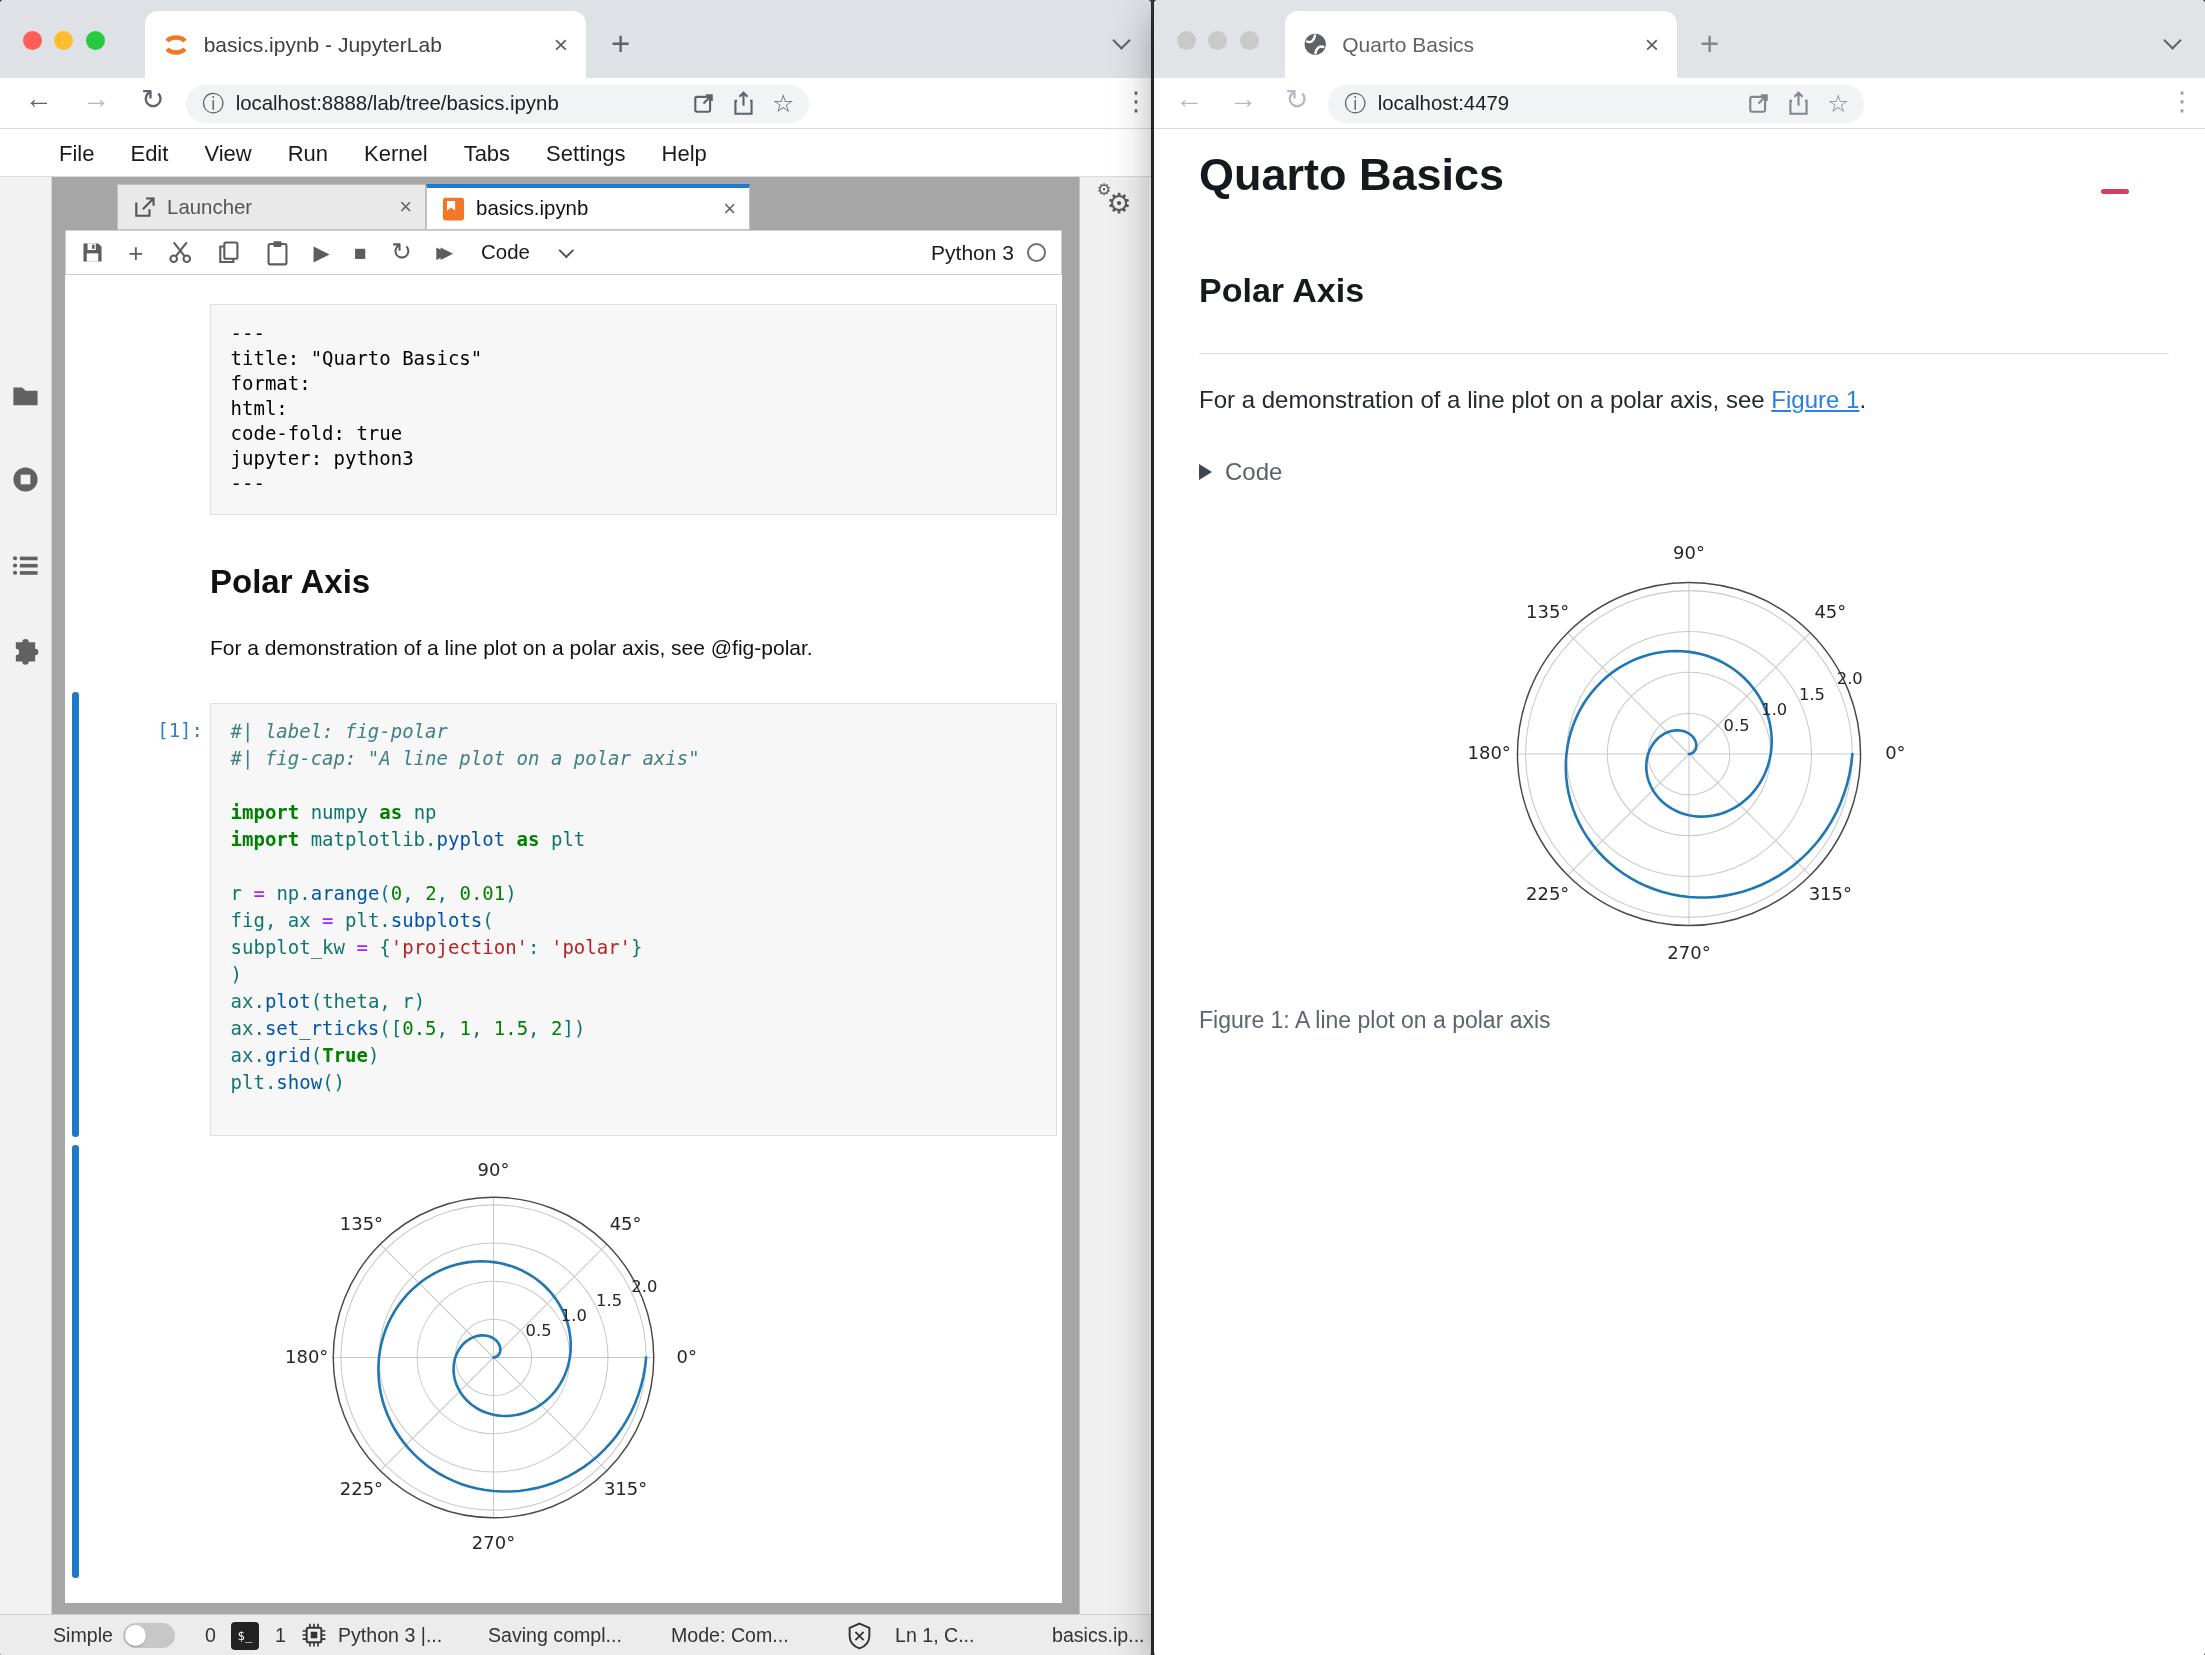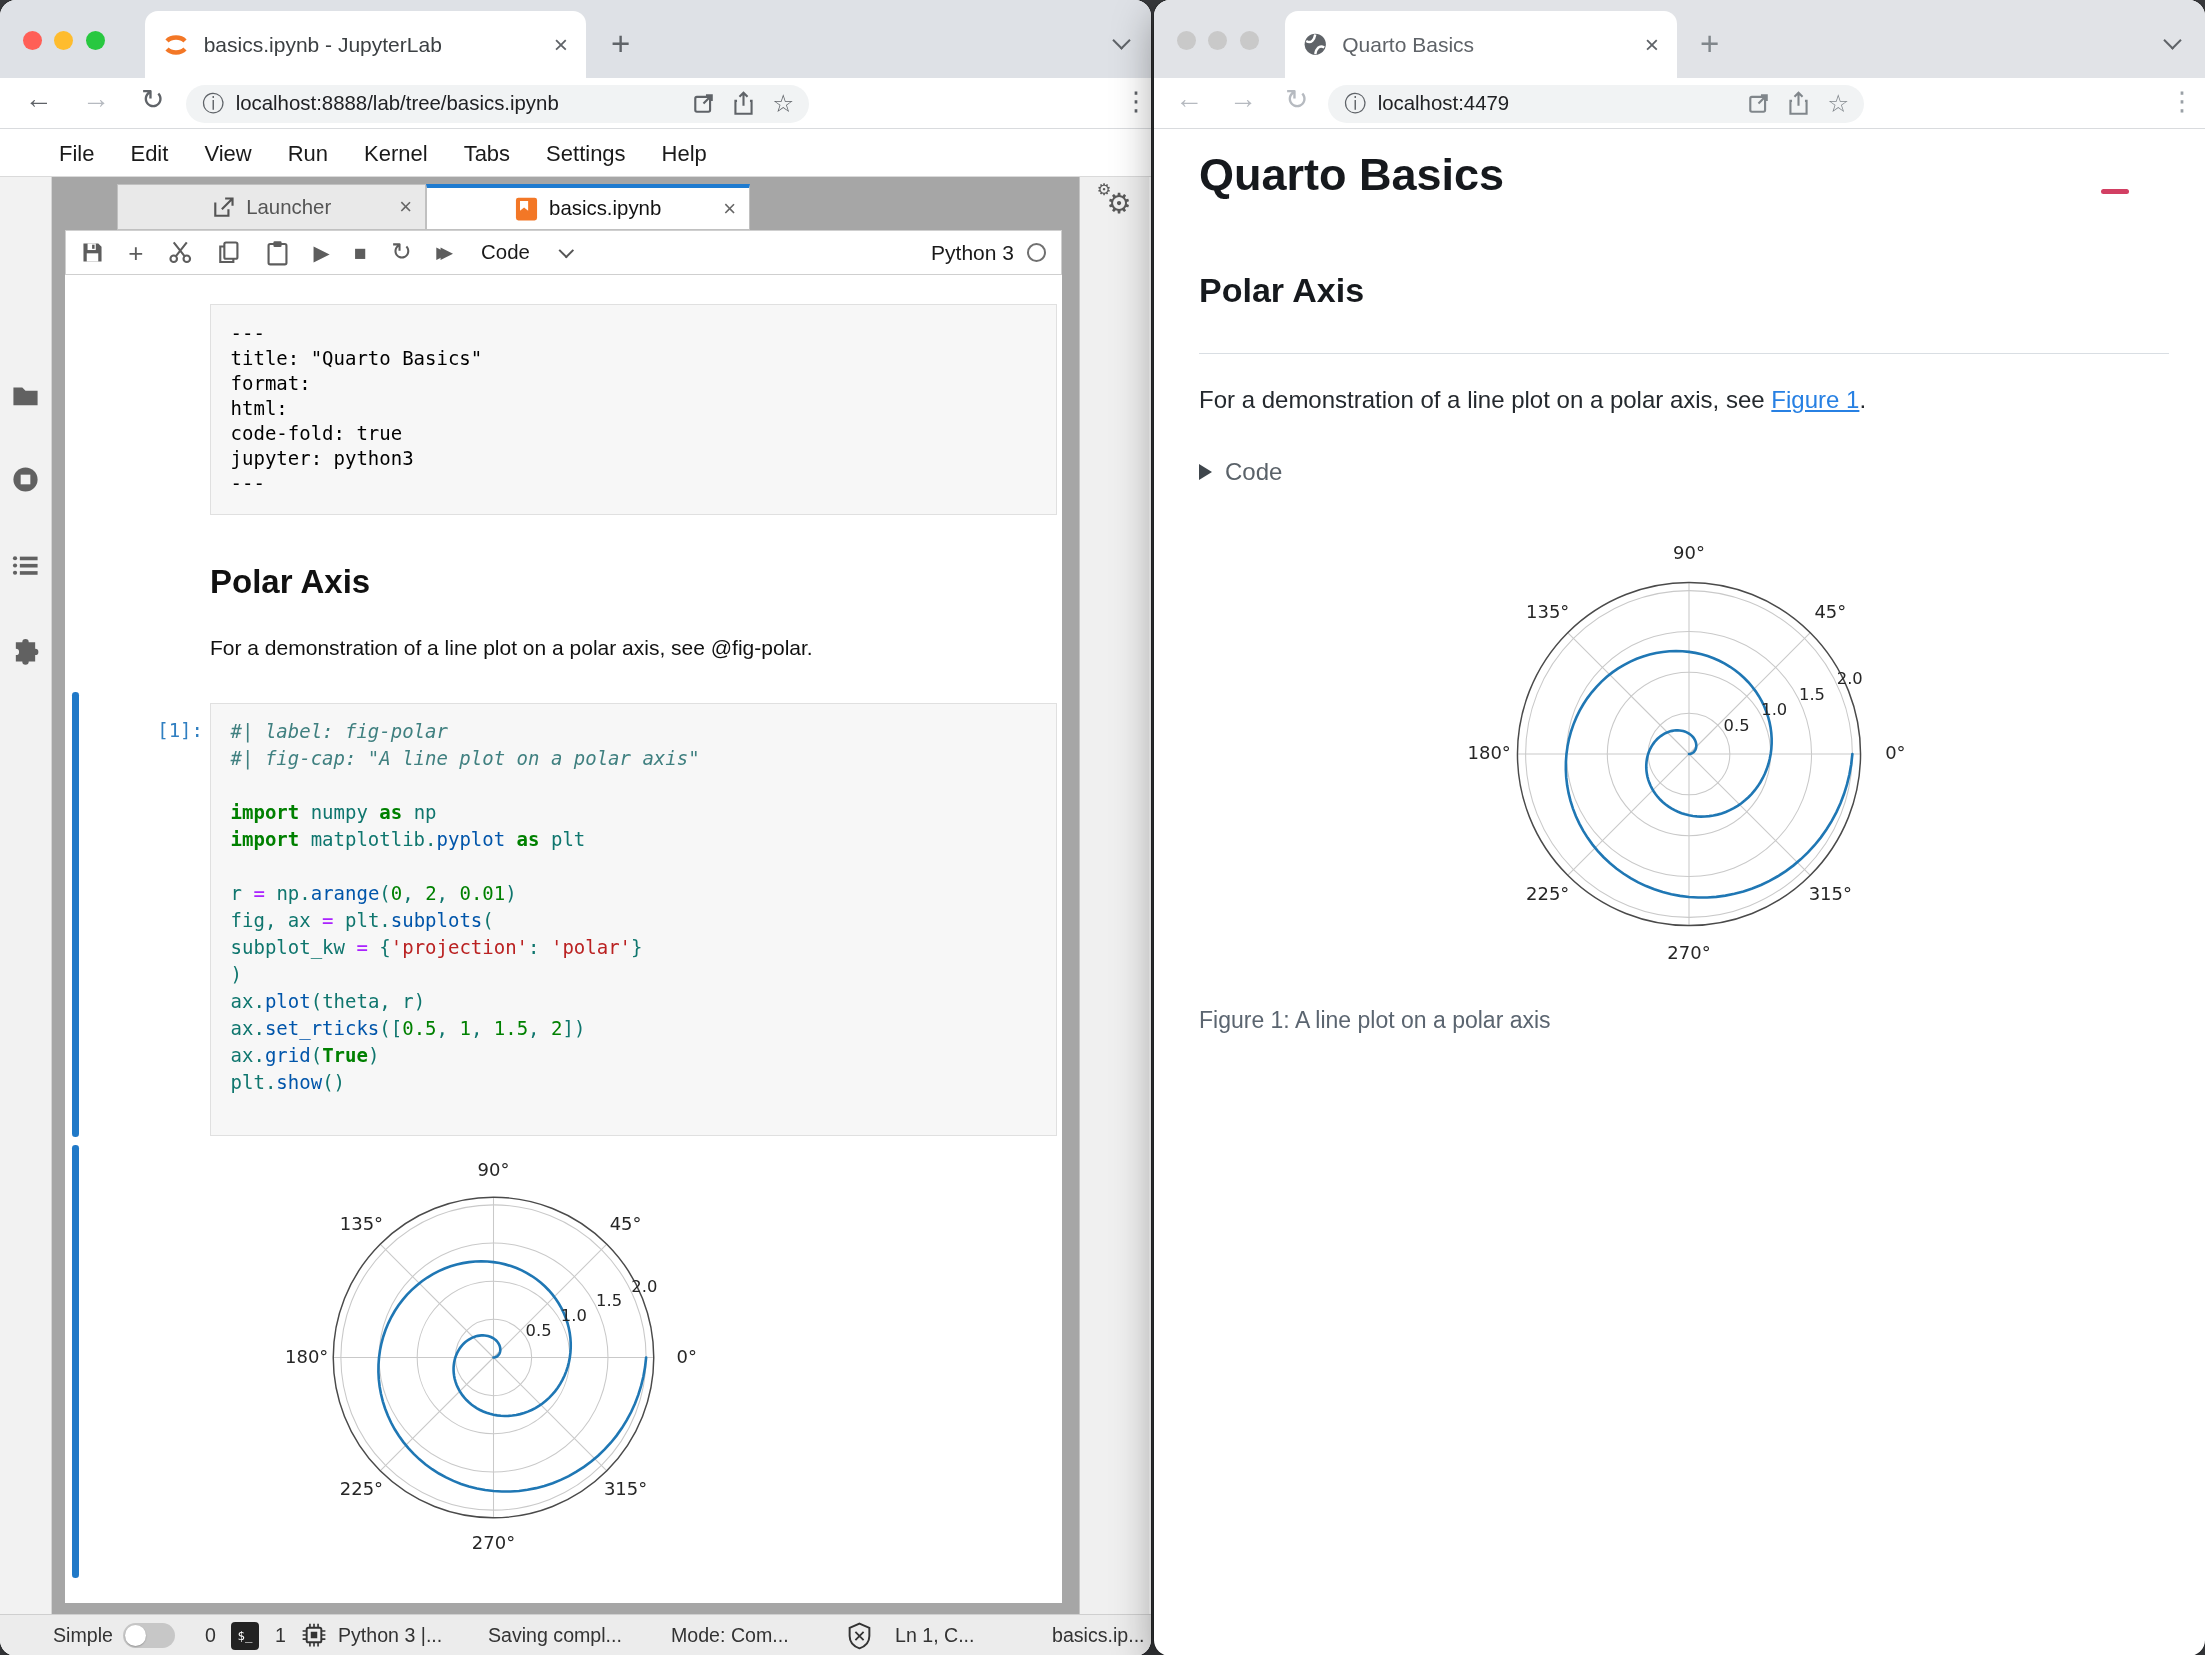--- a/index.html
+++ b/index.html
@@ -1,19 +1,19 @@
 <!DOCTYPE html>
 <html style="font-size:13px"><head>
 <meta charset="utf-8">
 <style>
   * { margin:0; padding:0; box-sizing:border-box; }
   html,body { background:#53565a; }
   body { font-family:"Liberation Sans", sans-serif; }
   .stage { position:relative; width:2205px; height:1656px; background:#3a3c3f; overflow:hidden; }
-  .win { position:absolute; top:0; height:1656px; background:#fff; border-radius:16px; overflow:hidden;
+  .win { position:absolute; top:0; height:1656px; background:#fff; border-radius:4px; overflow:hidden;
          box-shadow:0 0 0 0.8px rgba(0,0,0,.28), 0 14.7px 41px rgba(0,0,0,.35); }
   .win-left  { left:0;    width:1151px; }
   .win-right { left:1154px; width:1051px; }
 
   
   .tabstrip { position:absolute; left:0; top:0; right:0; height:78px; background:#dee1e6; }
   .traffic { position:absolute; left:23px; top:31px; display:flex; gap:12.3px; }
   .tl-dot { width:19px; height:19px; border-radius:50%; }
   .btab { position:absolute; top:10.6px; height:68px; background:#fff; border-radius:13px 13px 0 0;
           display:flex; align-items:center; padding:0 18px; }
@@ -42,21 +42,21 @@
   .jl-logo { position:absolute; left:8.2px; top:134px; }
   .jl-sidebar { position:absolute; left:0; top:177px; width:52px; bottom:42px; background:#f2f2f2;
                 border-right:0.8px solid #d5d5d5; }
   .jl-side-ic { position:absolute; left:11.4px; color:#616161; }
   .jl-dock { position:absolute; left:52px; top:177px; width:1027px; bottom:42px; background:#a6a6a6; }
   .jl-rightstrip { position:absolute; right:1.6px; top:177px; width:70px; bottom:42px; background:#f0f0f0;
                    border-left:0.8px solid #c4c4c4; }
   .gears { position:absolute; top:4.9px; left:16.3px; color:#5a5a5a; }
   .jl-doctabs { position:absolute; left:65px; top:7.4px; height:46px; display:flex; }
   .doctab { height:46px; display:flex; align-items:center; padding:0 14.7px; font-size:20.4px; color:#555;
-            background:#e9e9e9; border:0.8px solid #c0c0c0; width:309px; position:relative;justify-content:center; }
+            background:#e9e9e9; border:0.8px solid #c0c0c0; width:309px; position:relative; }
   .doctab.active { background:#fff; color:#111; border-top:4.9px solid #1e7bd0; width:324px; }
   .doctab .dt-close { position:absolute; right:13px; font-size:22px; color:#666; }
   .doctab .dt-label { margin-left:11.4px; }
   .nb-toolbar { position:absolute; left:13px; top:53px; width:997px; height:45px; background:#fff;
                 border:0.8px solid #cfcfcf; display:flex; align-items:center; }
   .nbt-ic { margin-left:24.5px; color:#5d5d5d; font-size:21px; line-height:1; }
   .nbt-ff { letter-spacing:-8.2px; margin-right:8.2px; }
   .nbt-celltype { margin-left:28px; font-size:20.4px; color:#1a1a1a; }
   .nbt-chev { width:10.6px; height:10.6px; border-right:2px solid #555; border-bottom:2px solid #555;
               transform:rotate(45deg); margin-left:31px; margin-top:-4.9px; }

